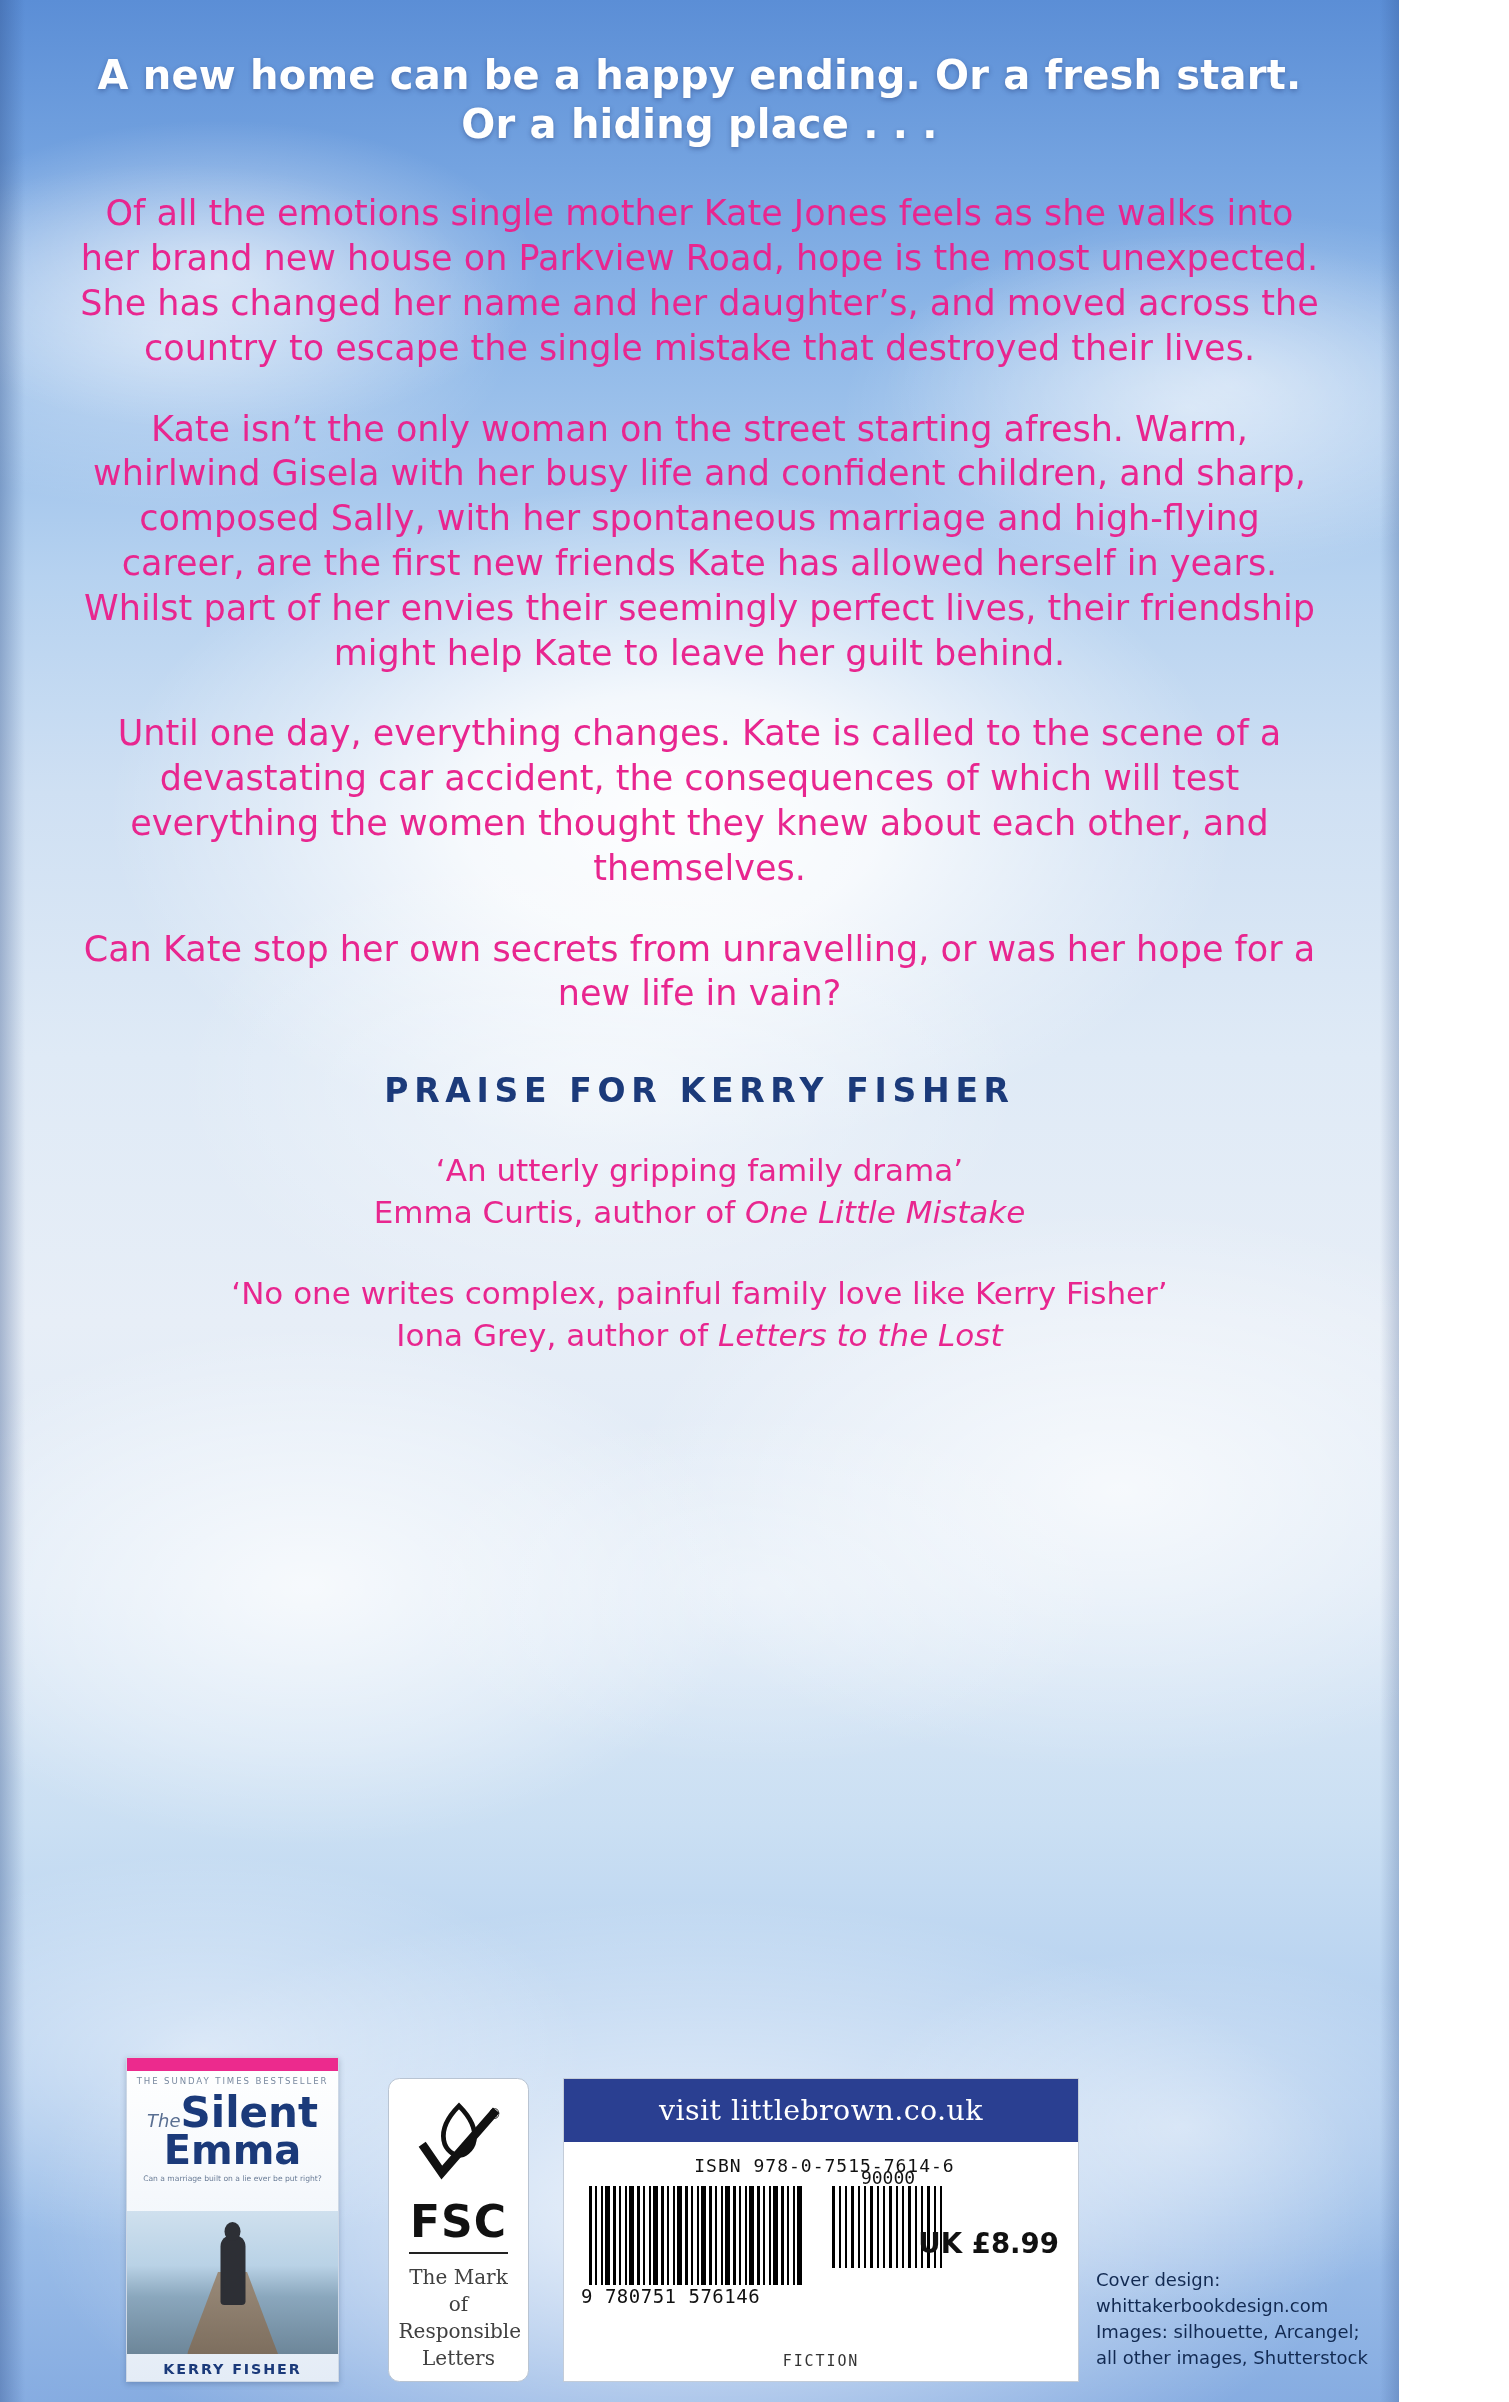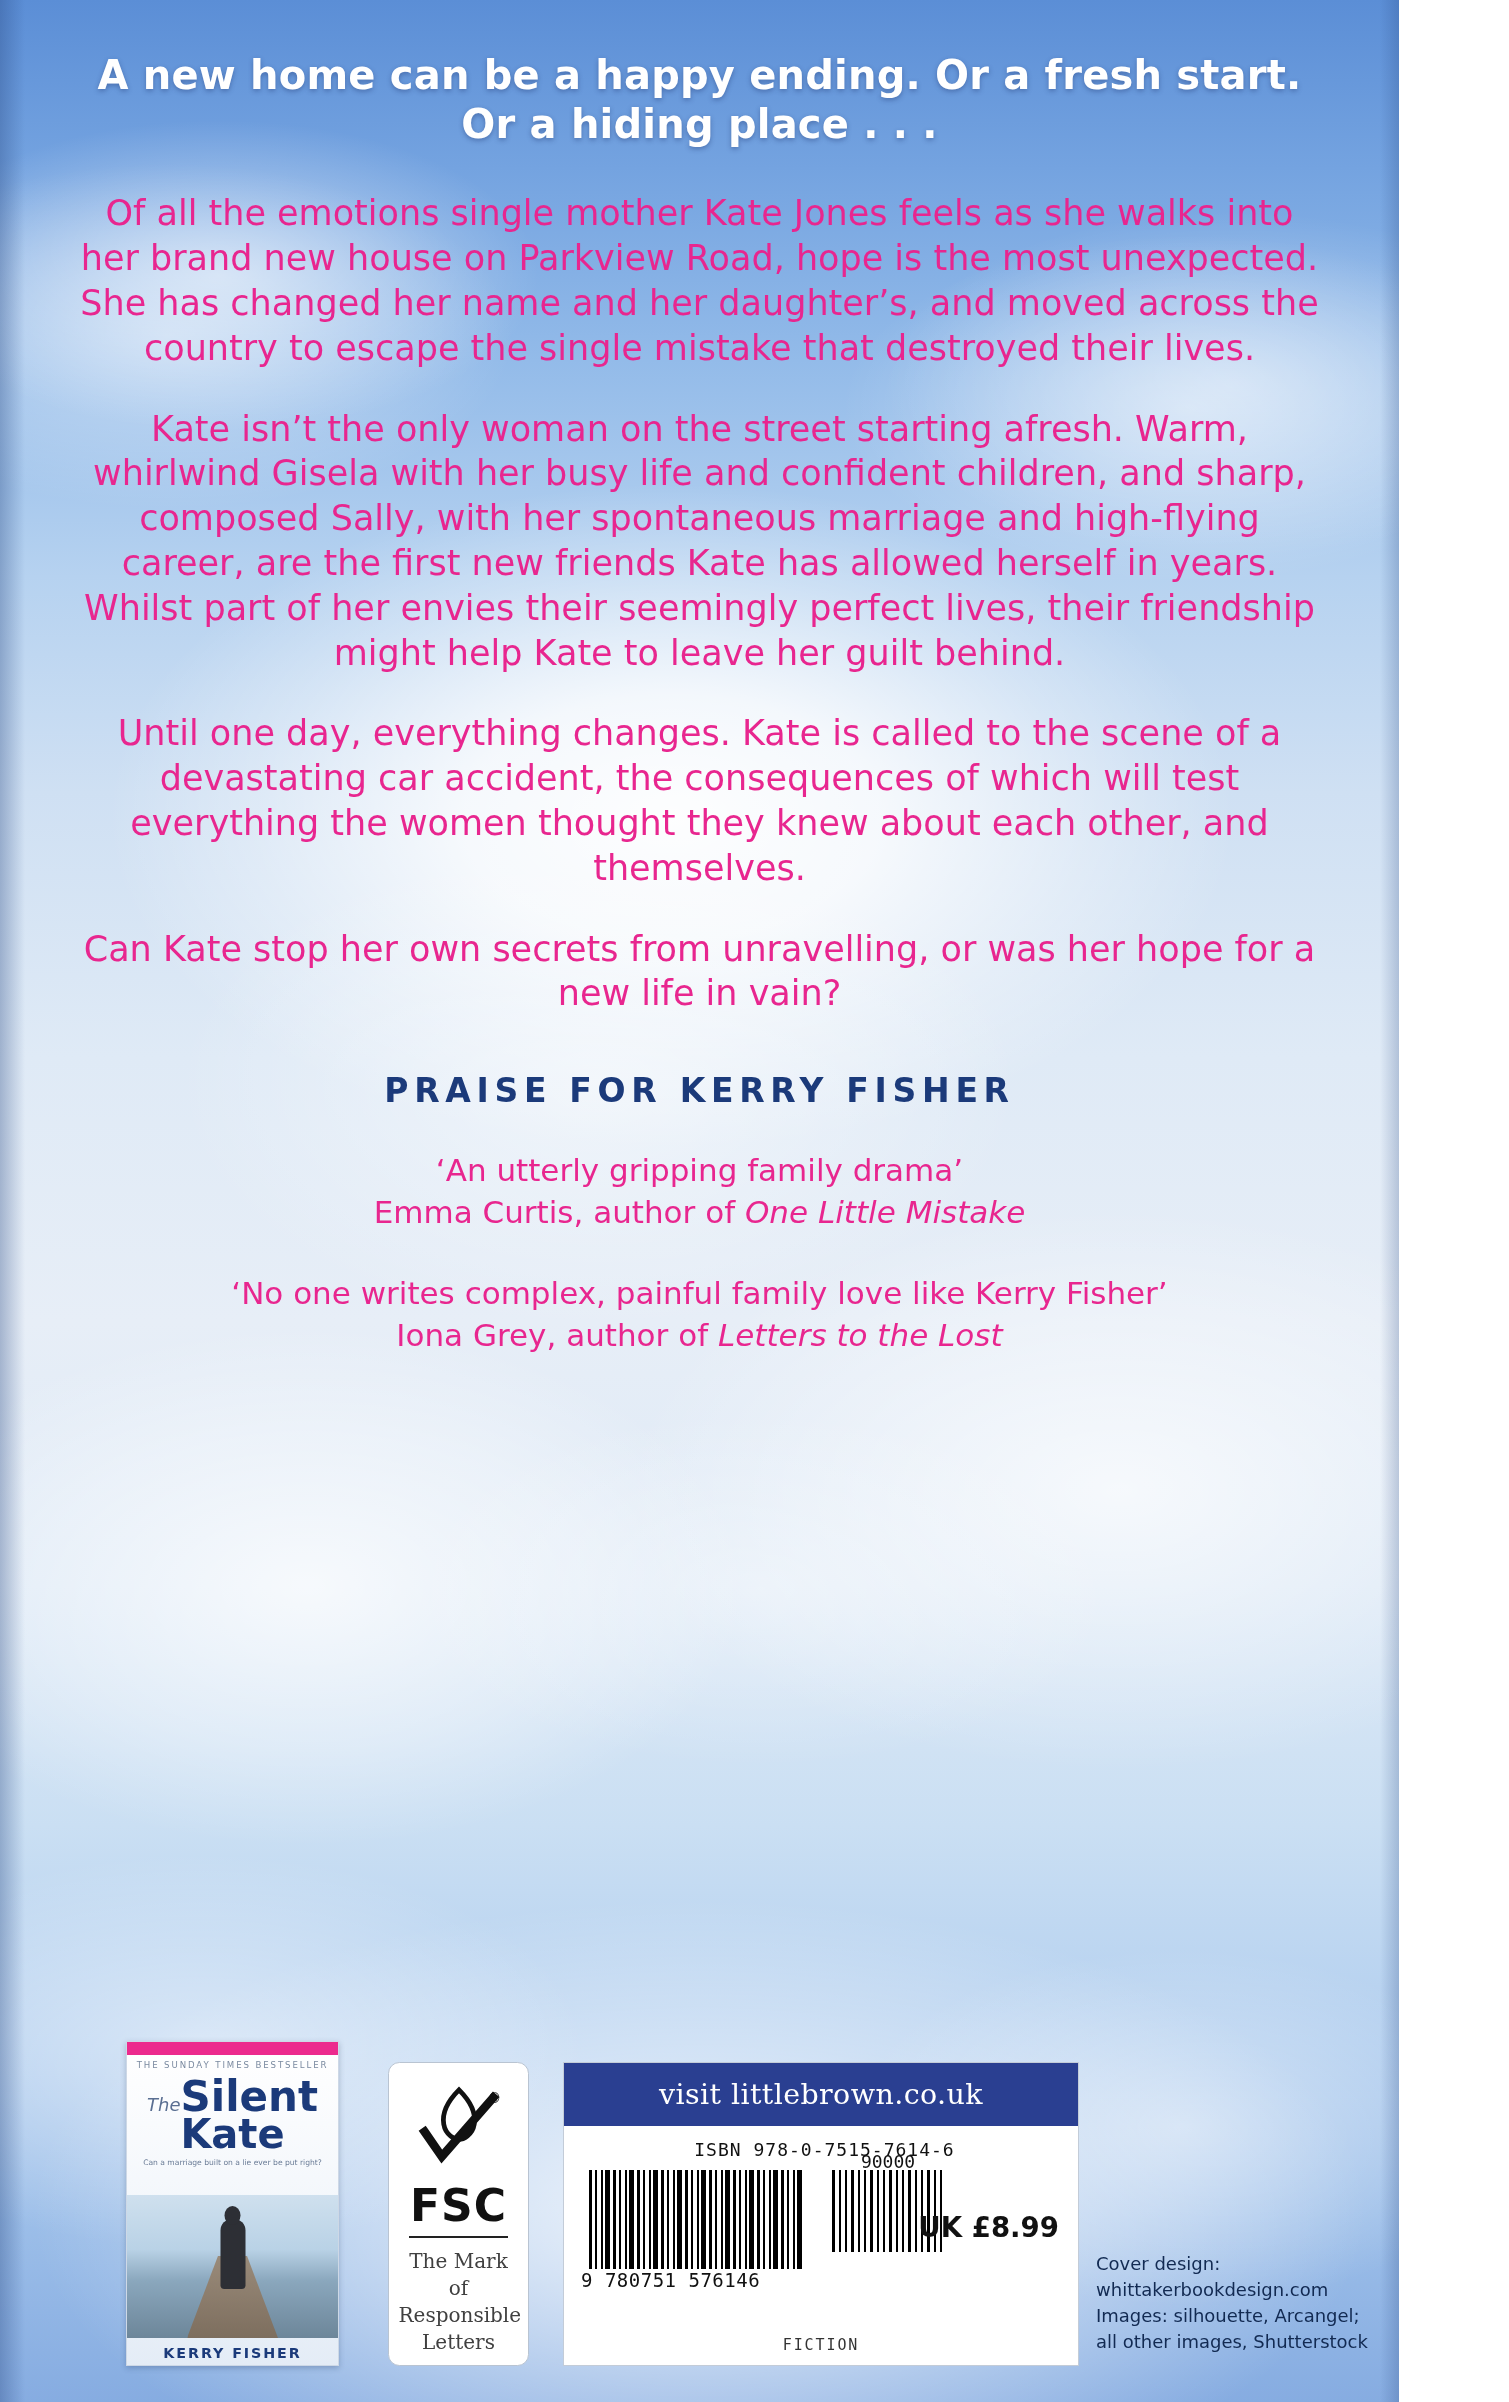--- a/index.html
+++ b/index.html
@@ -93,21 +93,21 @@
   }
   .quote-block .quote-text { display: block; }
   .quote-block .quote-attrib { display: block; }
   .quote-block em { font-style: italic; }
 
   
   .bottom {
     position: absolute;
     left: 0;
     right: 0;
-    bottom: 16px;
+    bottom: 0;
     height: 380px;
     z-index: 5;
   }
 
   .mini-cover {
     position: absolute;
     left: 126px;
     bottom: 21px;
     width: 211px;
     height: 323px;
@@ -389,21 +389,21 @@
 
   </div>
 
   <div class="bottom">
 
     <div class="mini-cover">
       <div class="mini-top-bar"></div>
       <div class="mini-kicker">THE SUNDAY TIMES BESTSELLER</div>
       <div class="mini-title">
         <span class="mini-the">The</span><span class="mini-silent">Silent</span>
-        <span class="mini-wife">Kate</span>
+        <span class="mini-wife">Emma</span>
       </div>
       <div class="mini-sub">Can a marriage built on a lie ever be put right?</div>
       <div class="mini-photo">
         <div class="mini-pier"></div>
         <div class="mini-figure"></div>
       </div>
       <div class="mini-author">KERRY FISHER</div>
     </div>
 
     <div class="fsc">

